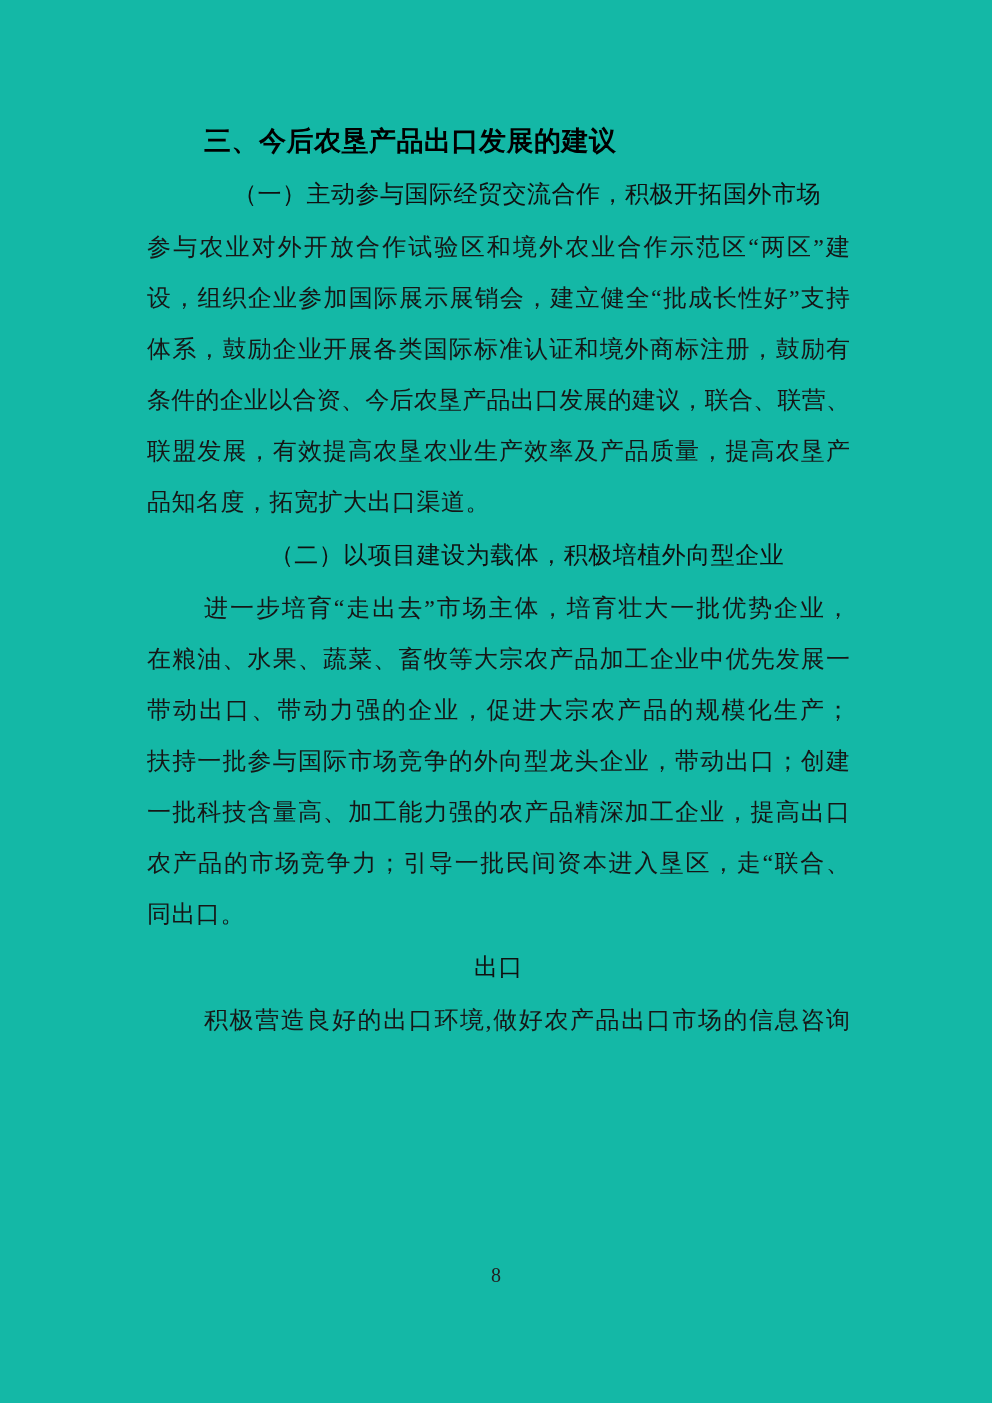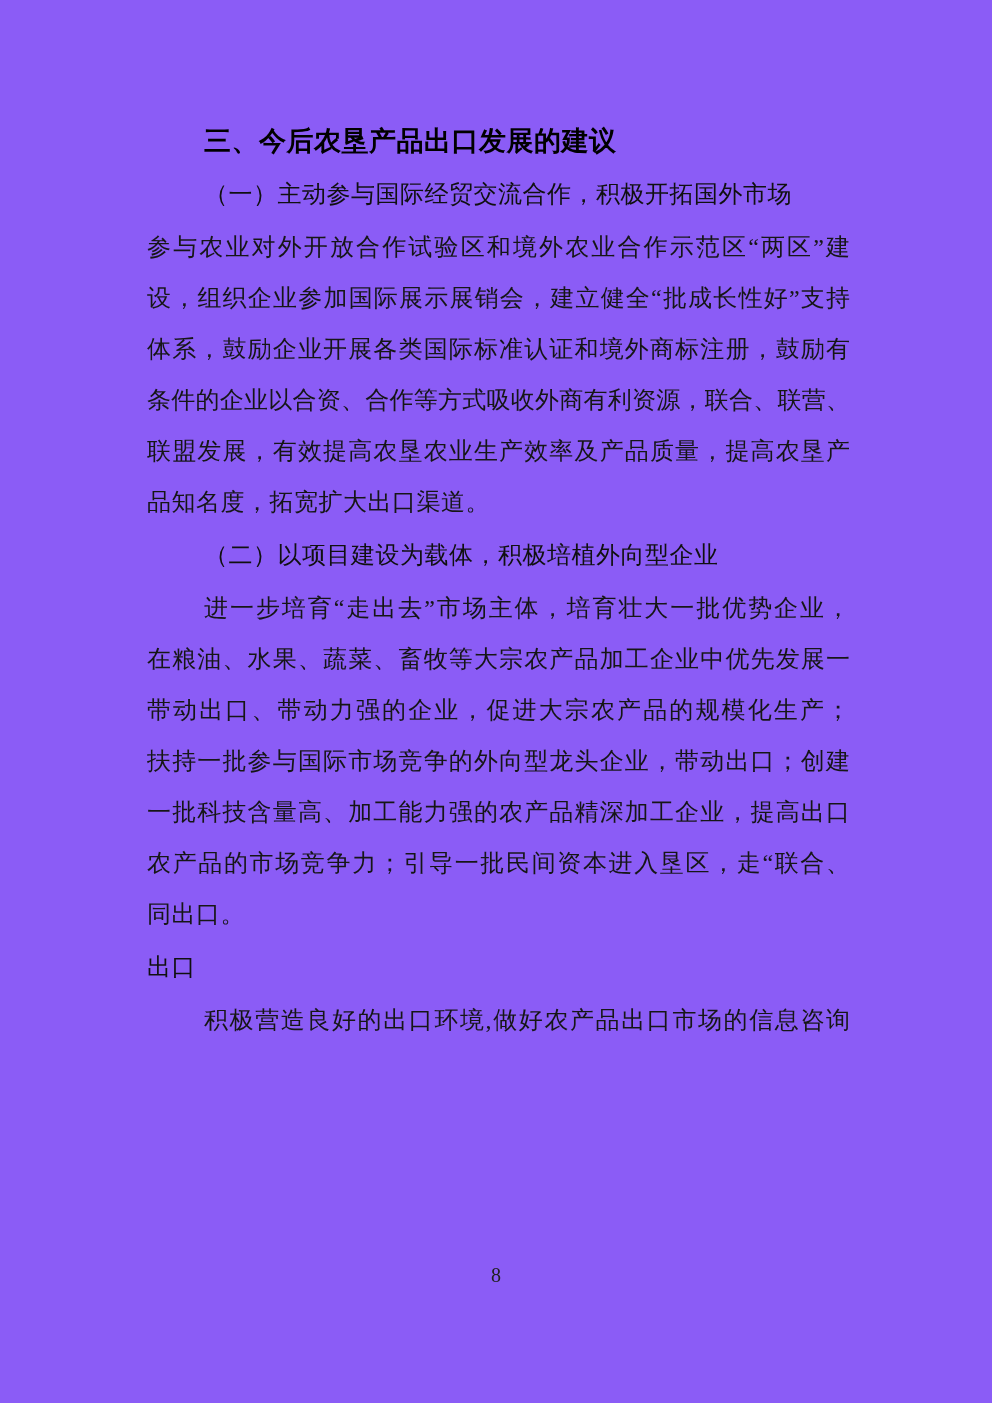--- a/index.html
+++ b/index.html
@@ -10,21 +10,21 @@
   body {
     width: 992px;
     height: 1403px;
     font-family: "Liberation Serif", serif;
     color: #151515;
   }
   .sheet {
     position: relative;
     width: 992px;
     height: 1403px;
-    background: #8b5cf6;
+    background: #14b8a6;
     overflow: hidden;
   }
   .content {
     position: absolute;
     left: 147px;
     top: 116px;
     width: 703px;
   }
   .block + .block { margin-top: 2px; }
   .line {
@@ -45,20 +45,21 @@
   .line.indent { text-indent: 57px; }
   .heading1 .line {
     font-family: "Liberation Sans", sans-serif;
     font-weight: bold;
     font-size: 27px;
     color: #000000;
   }
   .heading2 .line {
     font-family: "Liberation Serif", serif;
     color: #101010;
+    text-align: center;
   }
   .paragraph .line {
     color: #161616;
   }
   .page-number {
     position: absolute;
     left: 0;
     top: 1261px;
     width: 992px;
     text-align: center;
@@ -76,21 +77,21 @@
       <div class="block heading1">
         <div class="line indent">三、今后农垦产品出口发展的建议</div>
       </div>
       <div class="block heading2">
         <div class="line indent">（一）主动参与国际经贸交流合作，积极开拓国外市场</div>
       </div>
       <div class="block paragraph">
         <div class="line fill">参与农业对外开放合作试验区和境外农业合作示范区“两区”建</div>
         <div class="line fill">设，组织企业参加国际展示展销会，建立健全“批成长性好”支持</div>
         <div class="line fill">体系，鼓励企业开展各类国际标准认证和境外商标注册，鼓励有</div>
-        <div class="line fill">条件的企业以合资、合作等方式吸收外商有利资源，联合、联营、</div>
+        <div class="line fill">条件的企业以合资、今后农垦产品出口发展的建议，联合、联营、</div>
         <div class="line fill">联盟发展，有效提高农垦农业生产效率及产品质量，提高农垦产</div>
         <div class="line">品知名度，拓宽扩大出口渠道。</div>
       </div>
       <div class="block heading2">
         <div class="line indent">（二）以项目建设为载体，积极培植外向型企业</div>
       </div>
       <div class="block paragraph">
         <div class="line fill indent">进一步培育“走出去”市场主体，培育壮大一批优势企业，</div>
         <div class="line fill">在粮油、水果、蔬菜、畜牧等大宗农产品加工企业中优先发展一</div>
         <div class="line fill">带动出口、带动力强的企业，促进大宗农产品的规模化生产；</div>

